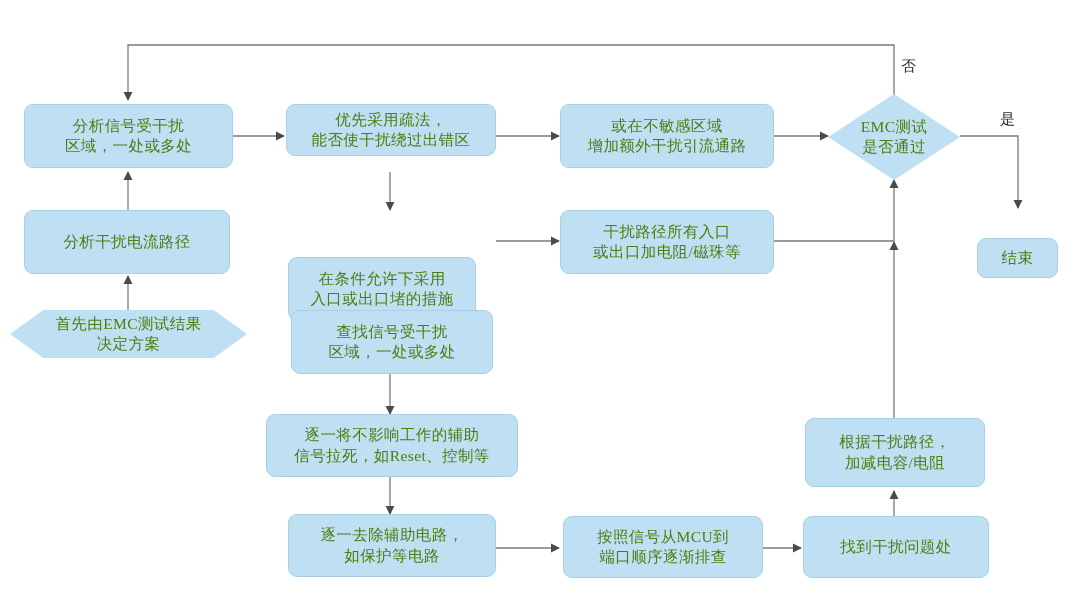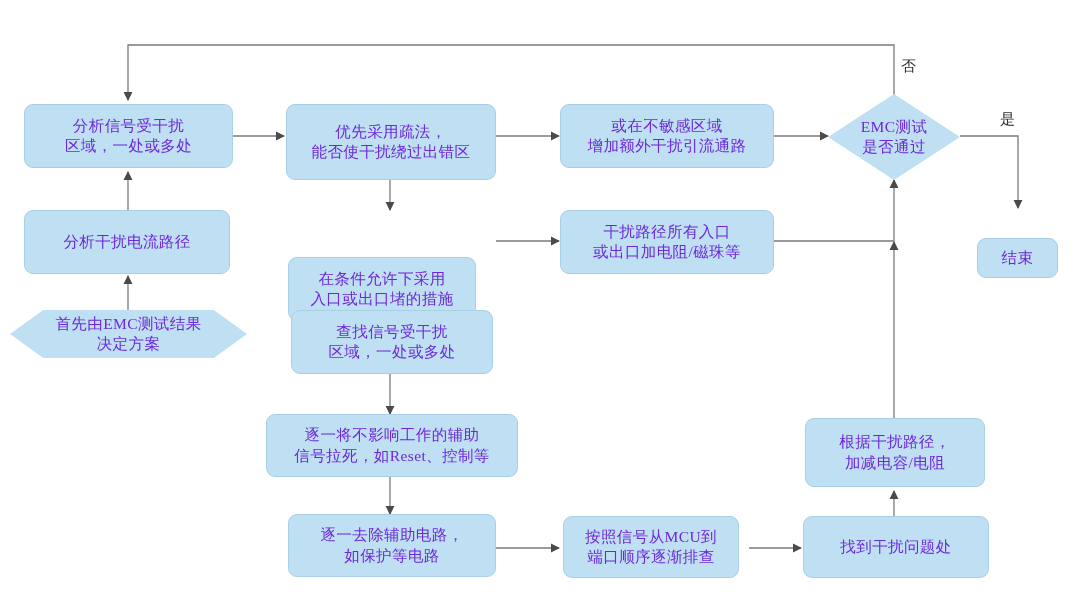--- a/index.html
+++ b/index.html
@@ -26,21 +26,21 @@
     display:flex;
     align-items:center;
     justify-content:center;
     text-align:center;
     background:#bfe0f3;
     border:1px solid #a8cfe6;
     border-radius:9px;
     font-size:15.5px;
     line-height:1.32;
     letter-spacing:.4px;
-    color:#6d28d9;
+    color:#4d7c0f;
     padding:2px 4px;
     white-space:pre-line;
   }
   .node.hexagon{
     background:transparent;
     border:none;
     border-radius:0;
   }
   .hexagon .hex-fill{
     position:absolute;
@@ -121,42 +121,42 @@
 区域，一处或多处</div>
 
   <div class="node" style="left:24px;top:210px;width:206px;height:64px;">分析干扰电流路径</div>
 
   <div class="node hexagon" style="left:10px;top:310px;width:237px;height:48px;">
     <span class="hex-fill"></span>
     <span class="hex-label">首先由EMC测试结果
 决定方案</span>
   </div>
 
-  <div class="node" style="left:286px;top:104px;width:210px;height:76px;">优先采用疏法，
+  <div class="node" style="left:286px;top:104px;width:210px;height:52px;">优先采用疏法，
 能否使干扰绕过出错区</div>
 
   <div class="node" style="left:288px;top:210px;width:188px;height:64px;margin-top:47px;">在条件允许下采用
 入口或出口堵的措施</div>
 
   <div class="node" style="left:291px;top:310px;width:202px;height:64px;">查找信号受干扰
 区域，一处或多处</div>
 
   <div class="node" style="left:266px;top:414px;width:252px;height:63px;">逐一将不影响工作的辅助
 信号拉死，如Reset、控制等</div>
 
   <div class="node" style="left:288px;top:514px;width:208px;height:63px;">逐一去除辅助电路，
 如保护等电路</div>
 
   <div class="node" style="left:560px;top:104px;width:214px;height:64px;">或在不敏感区域
 增加额外干扰引流通路</div>
 
   <div class="node" style="left:560px;top:210px;width:214px;height:64px;">干扰路径所有入口
 或出口加电阻/磁珠等</div>
 
-  <div class="node" style="left:563px;top:516px;width:176px;height:62px;">按照信号从MCU到
+  <div class="node" style="left:563px;top:516px;width:200px;height:62px;">按照信号从MCU到
 端口顺序逐渐排查</div>
 
   <div class="node" style="left:803px;top:516px;width:186px;height:62px;">找到干扰问题处</div>
 
   <div class="node" style="left:805px;top:418px;width:180px;height:69px;">根据干扰路径，
 加减电容/电阻</div>
 
   <div class="node diamond" style="left:828px;top:94px;width:132px;height:86px;">
     <span class="dia-fill"></span>
     <span class="dia-label">EMC测试

